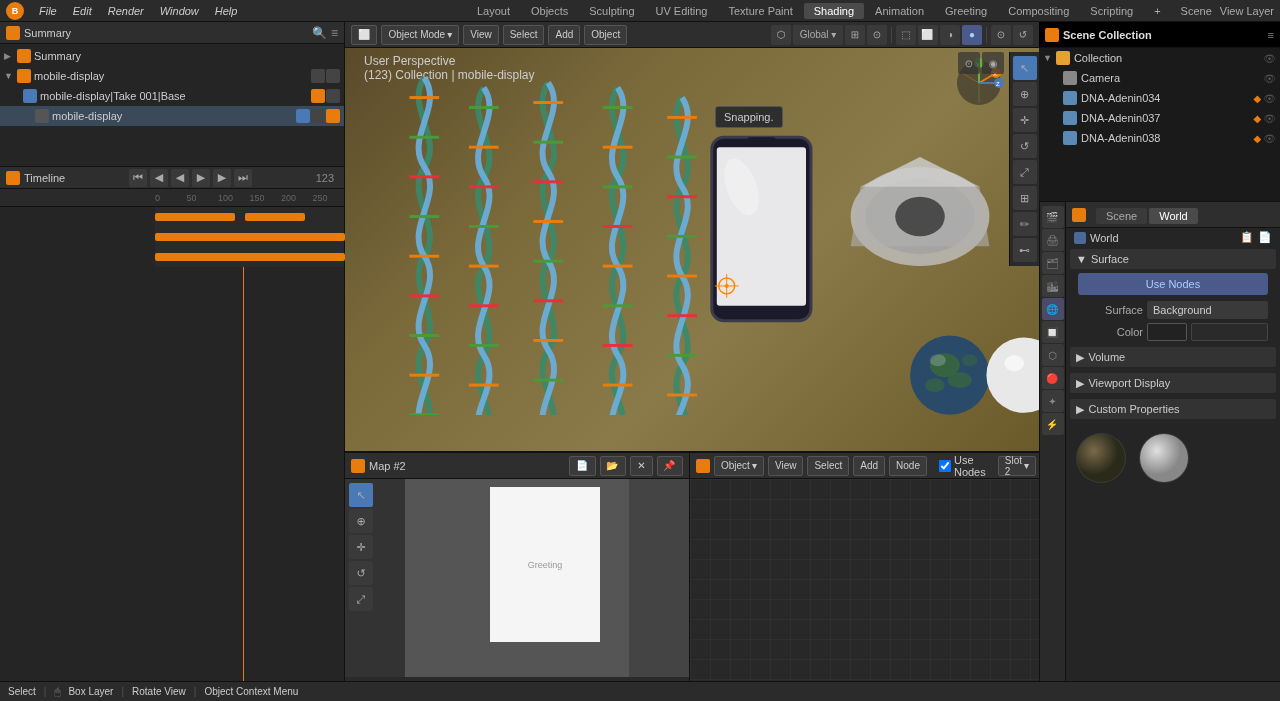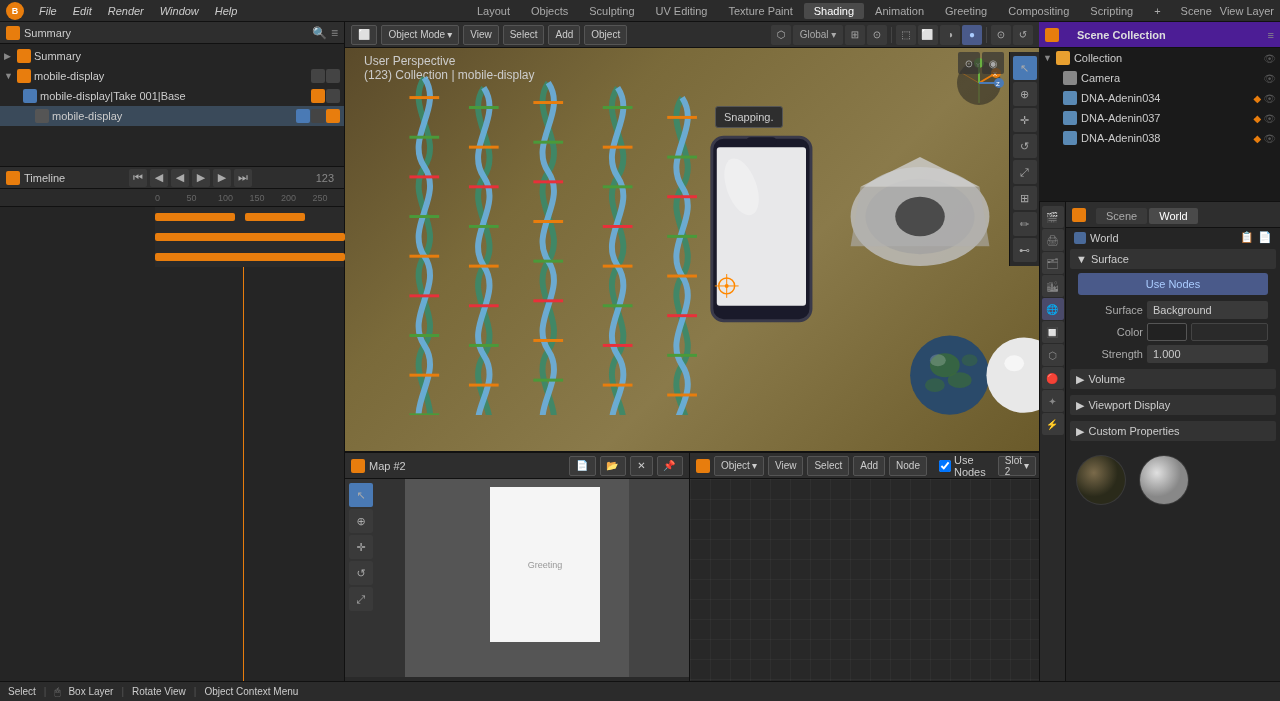--- a/index.html
+++ b/index.html
@@ -361,25 +361,25 @@
     }
     .node-label {
       position: absolute;
       bottom: 4px;
       left: 8px;
       font-size: 11px;
       color: #888;
     }
     .right-top {
       height: 26px;
-      background: #4c1d95;
+      background: #000000;
       display: flex;
       align-items: center;
       padding: 0 6px;
-      gap: 18px;
+      gap: 4px;
       border-bottom: 1px solid #111;
     }
     .right-title {
       font-size: 11px;
       color: #ddd;
       font-weight: bold;
     }
     .collection-tree {
       flex: 1;
       overflow-y: auto;
@@ -1143,26 +1143,20 @@
             <div class="wp-use-nodes-btn">Use Nodes</div>
             <div class="wp-row">
               <span class="wp-row-label">Surface</span>
               <div class="wp-row-value">Background</div>
             </div>
             <div class="wp-row">
               <span class="wp-row-label">Color</span>
               <div class="wp-color-dot"></div>
               <div style="flex:1;height:18px;background:#2a2a2a;border-radius:2px;border:1px solid #444;"></div>
             </div>
-            <div class="wp-row">
-              <span class="wp-row-label">Strength</span>
-              <div class="wp-row-value">
-                <span>1.000</span>
-              </div>
-            </div>
           </div>
 
           <div class="wp-section">
             <div class="wp-section-header">
               <span>▶</span>
               <span class="wp-section-label">Volume</span>
             </div>
           </div>
 
           <div class="wp-section">

